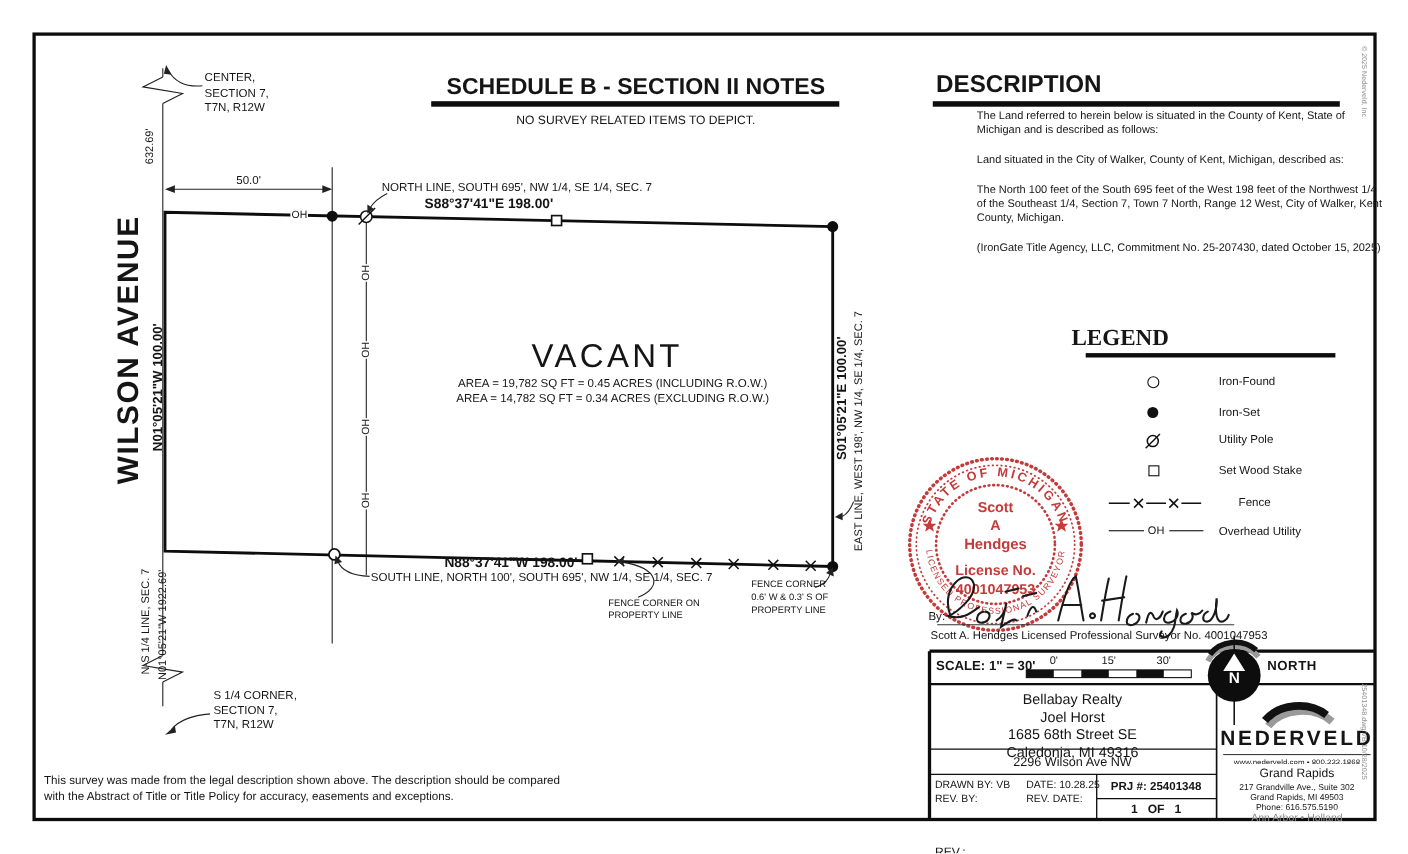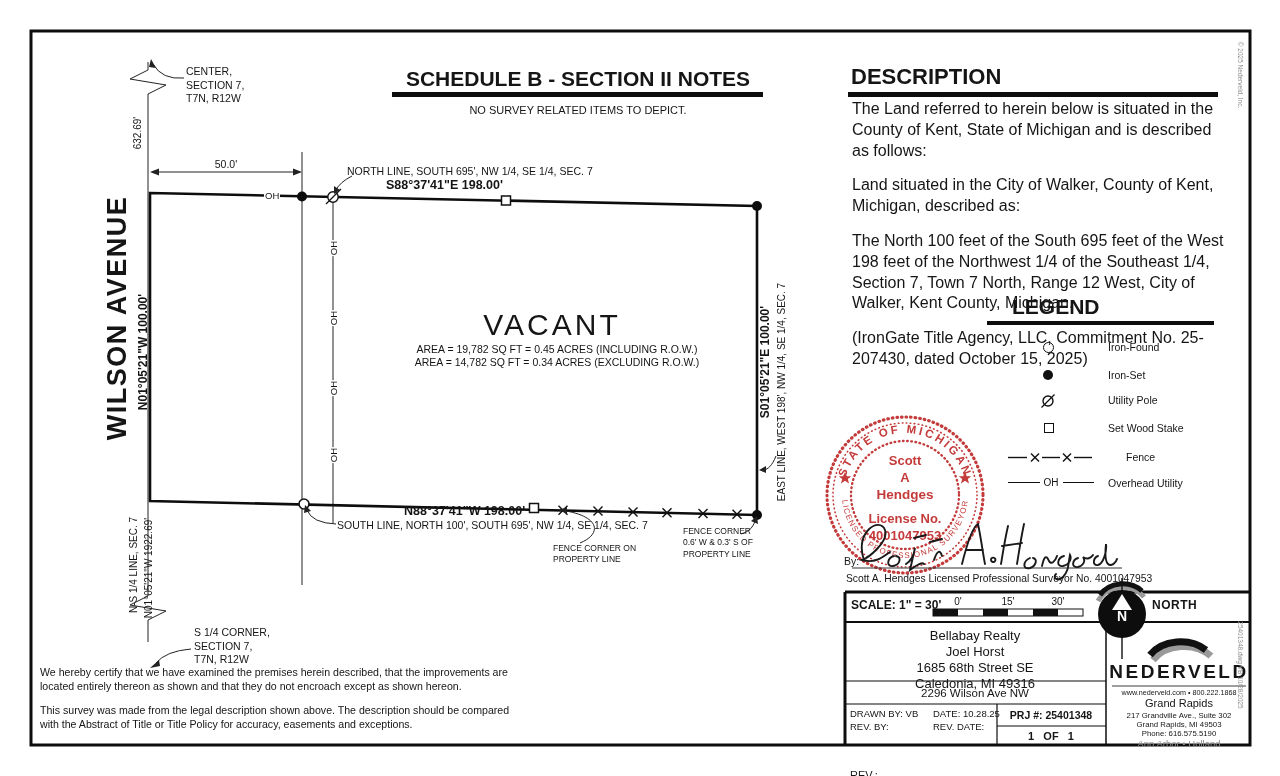--- a/index.html
+++ b/index.html
@@ -163,37 +163,36 @@
 
   <div class="rot" style="left:133px;top:565px;font-size:10px;">N-S 1/4 LINE, SEC. 7</div>
   <div class="rot" style="left:148px;top:568px;font-size:10px;">N01°05'21"W  1922.69'</div>
 
   <div class="lbl" style="left:194px;top:626px;font-size:10.5px;line-height:1.3;">
     <div>S 1/4 CORNER,</div>
     <div>SECTION 7,</div>
     <div>T7N, R12W</div>
   </div>
 
-  <div class="lbl wrap" style="left:40px;top:666px;width:478px;font-size:10.6px;line-height:1.28;">We hereby certify that we have examined the premises herein described, that the improvements are located entirely thereon as shown and that they do not encroach except as shown hereon.</div>
   <div class="lbl wrap" style="left:40px;top:704px;width:478px;font-size:10.6px;line-height:1.28;">This survey was made from the legal description shown above.  The description should be compared with the Abstract of Title or Title Policy for accuracy, easements and exceptions.</div>
 
   <div class="lbl ctr b" style="left:578px;top:67px;font-size:21px;">SCHEDULE B - SECTION II NOTES</div>
   <div class="bar" style="left:392px;top:92px;width:371px;height:4.5px;"></div>
   <div class="lbl ctr" style="left:578px;top:104px;font-size:11px;">NO SURVEY RELATED ITEMS TO DEPICT.</div>
 
   <div class="lbl b" style="left:851px;top:64px;font-size:22px;">DESCRIPTION</div>
   <div class="bar" style="left:848px;top:92px;width:370px;height:4.5px;"></div>
-  <div class="lbl wrap" style="left:852px;top:99px;width:372px;font-size:16px;line-height:1.3;">
+  <div class="lbl wrap" style="left:888px;top:99px;width:372px;font-size:10px;line-height:1.3;">
     <div style="margin-bottom:14px;">The Land referred to herein below is situated in the County of Kent, State of Michigan and is described as follows:</div>
     <div style="margin-bottom:14px;">Land situated in the City of Walker, County of Kent, Michigan, described as:</div>
     <div style="margin-bottom:14px;">The North 100 feet of the South 695 feet of the West 198 feet of the Northwest 1/4 of the Southeast 1/4, Section 7, Town 7 North, Range 12 West, City of Walker, Kent County, Michigan.</div>
     <div>(IronGate Title Agency, LLC, Commitment No. 25-207430, dated October 15, 2025)</div>
   </div>
 
-  <div class="lbl b" style="left:1012px;top:295px;font-size:21px;">LEGEND</div>
+  <div class="lbl b" style="left:974px;top:295px;font-size:21px;font-family:Liberation Serif, serif;">LEGEND</div>
   <div class="bar" style="left:987px;top:321px;width:227px;height:4px;"></div>
 
   <span style="position:absolute;left:1043px;top:342px;width:9px;height:9px;border:1.6px solid #111;border-radius:50%;"></span>
   <div class="lbl" style="left:1108px;top:341px;font-size:10.5px;">Iron-Found</div>
 
   <span style="position:absolute;left:1043px;top:370px;width:10px;height:10px;background:#111;border-radius:50%;"></span>
   <div class="lbl" style="left:1108px;top:369px;font-size:10.5px;">Iron-Set</div>
 
   <svg style="left:1039px;top:392px;" width="18" height="18">
     <circle cx="9" cy="9" r="5" fill="none" stroke="#111" stroke-width="1.4"></circle>

